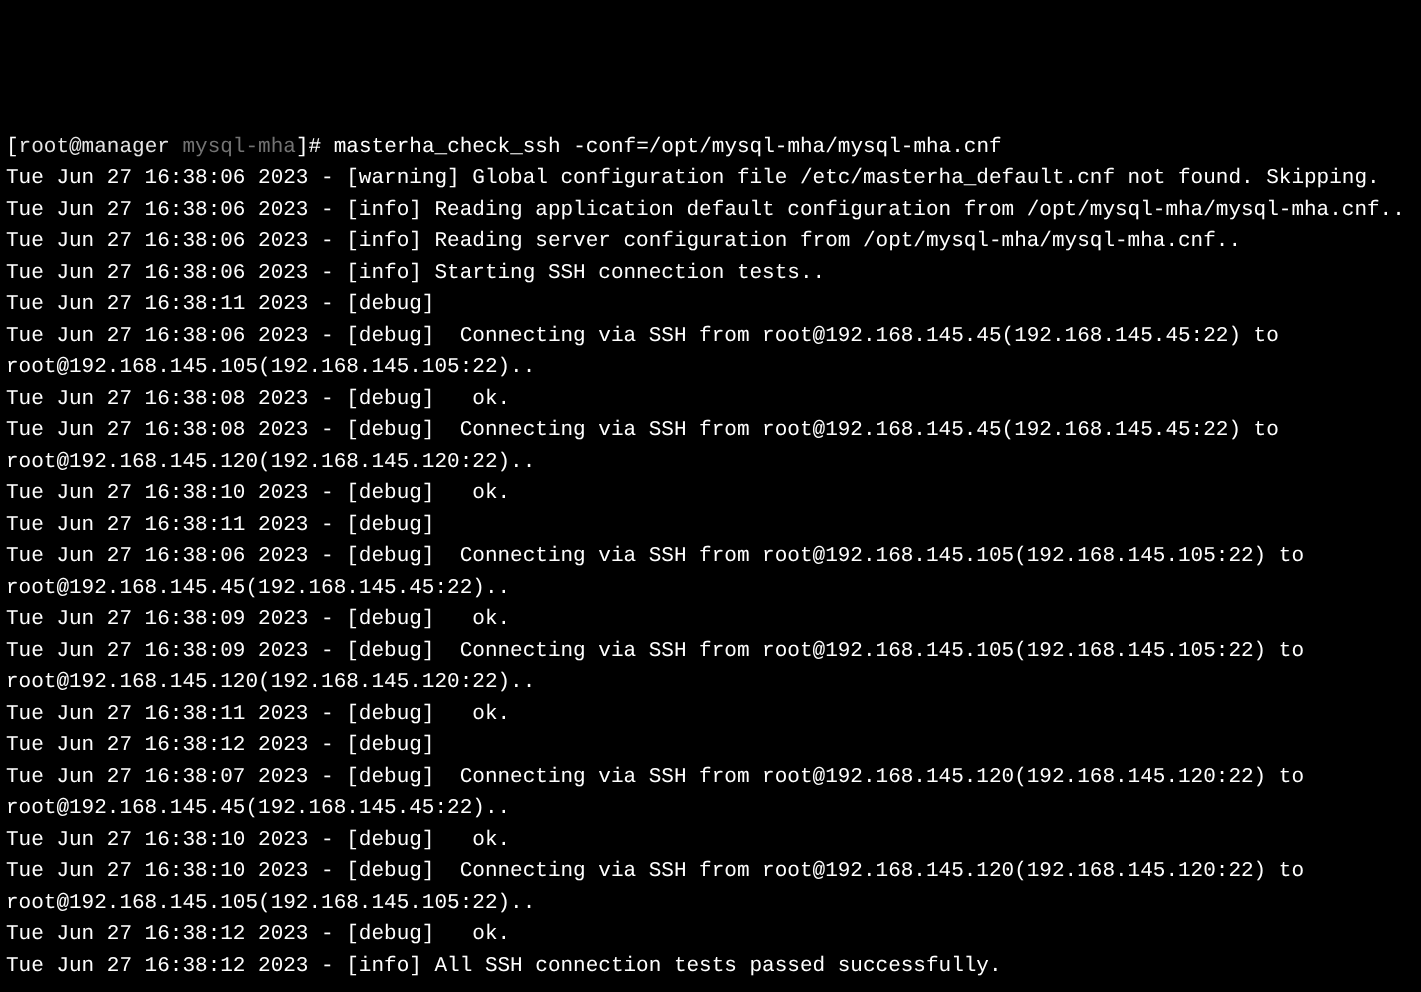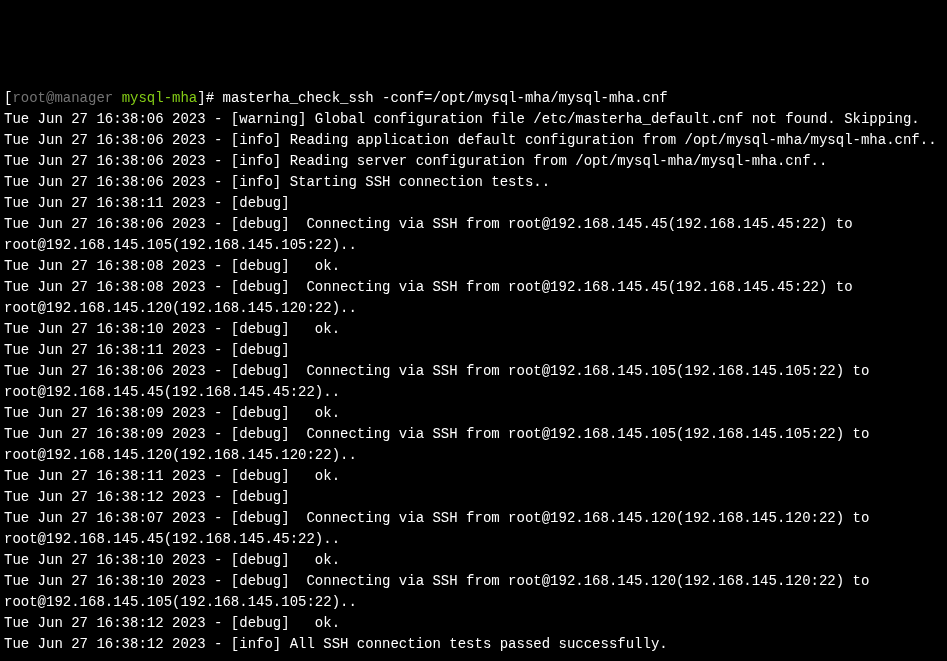--- a/index.html
+++ b/index.html
@@ -20,24 +20,24 @@
       white-space: pre-wrap;
       word-wrap: break-word;
     }
     .terminal-line {
       display: block;
     }
     .prompt-bracket {
       color: #ffffff;
     }
     .prompt-user {
-      color: #737373;
+      color: #e5e5e5;
     }
     .prompt-path {
-      color: #84cc16;
+      color: #737373;
     }
   </style>
 </head>
 <body>
 
 
 
 <div><span class="terminal-line"><span class="prompt-bracket">[</span><span class="prompt-user">root@manager</span><span> </span><span class="prompt-path">mysql-mha</span><span class="prompt-bracket">]#</span><span> masterha_check_ssh -conf=/opt/mysql-mha/mysql-mha.cnf</span></span><span class="terminal-line">Tue Jun 27 16:38:06 2023 - [warning] Global configuration file /etc/masterha_default.cnf not found. Skipping.</span><span class="terminal-line">Tue Jun 27 16:38:06 2023 - [info] Reading application default configuration from /opt/mysql-mha/mysql-mha.cnf..</span><span class="terminal-line">Tue Jun 27 16:38:06 2023 - [info] Reading server configuration from /opt/mysql-mha/mysql-mha.cnf..</span><span class="terminal-line">Tue Jun 27 16:38:06 2023 - [info] Starting SSH connection tests..</span><span class="terminal-line">Tue Jun 27 16:38:11 2023 - [debug] </span><span class="terminal-line">Tue Jun 27 16:38:06 2023 - [debug]  Connecting via SSH from root@192.168.145.45(192.168.145.45:22) to root@192.168.145.105(192.168.145.105:22)..</span><span class="terminal-line">Tue Jun 27 16:38:08 2023 - [debug]   ok.</span><span class="terminal-line">Tue Jun 27 16:38:08 2023 - [debug]  Connecting via SSH from root@192.168.145.45(192.168.145.45:22) to root@192.168.145.120(192.168.145.120:22)..</span><span class="terminal-line">Tue Jun 27 16:38:10 2023 - [debug]   ok.</span><span class="terminal-line">Tue Jun 27 16:38:11 2023 - [debug] </span><span class="terminal-line">Tue Jun 27 16:38:06 2023 - [debug]  Connecting via SSH from root@192.168.145.105(192.168.145.105:22) to root@192.168.145.45(192.168.145.45:22)..</span><span class="terminal-line">Tue Jun 27 16:38:09 2023 - [debug]   ok.</span><span class="terminal-line">Tue Jun 27 16:38:09 2023 - [debug]  Connecting via SSH from root@192.168.145.105(192.168.145.105:22) to root@192.168.145.120(192.168.145.120:22)..</span><span class="terminal-line">Tue Jun 27 16:38:11 2023 - [debug]   ok.</span><span class="terminal-line">Tue Jun 27 16:38:12 2023 - [debug] </span><span class="terminal-line">Tue Jun 27 16:38:07 2023 - [debug]  Connecting via SSH from root@192.168.145.120(192.168.145.120:22) to root@192.168.145.45(192.168.145.45:22)..</span><span class="terminal-line">Tue Jun 27 16:38:10 2023 - [debug]   ok.</span><span class="terminal-line">Tue Jun 27 16:38:10 2023 - [debug]  Connecting via SSH from root@192.168.145.120(192.168.145.120:22) to root@192.168.145.105(192.168.145.105:22)..</span><span class="terminal-line">Tue Jun 27 16:38:12 2023 - [debug]   ok.</span><span class="terminal-line">Tue Jun 27 16:38:12 2023 - [info] All SSH connection tests passed successfully.</span></div>
 
 

